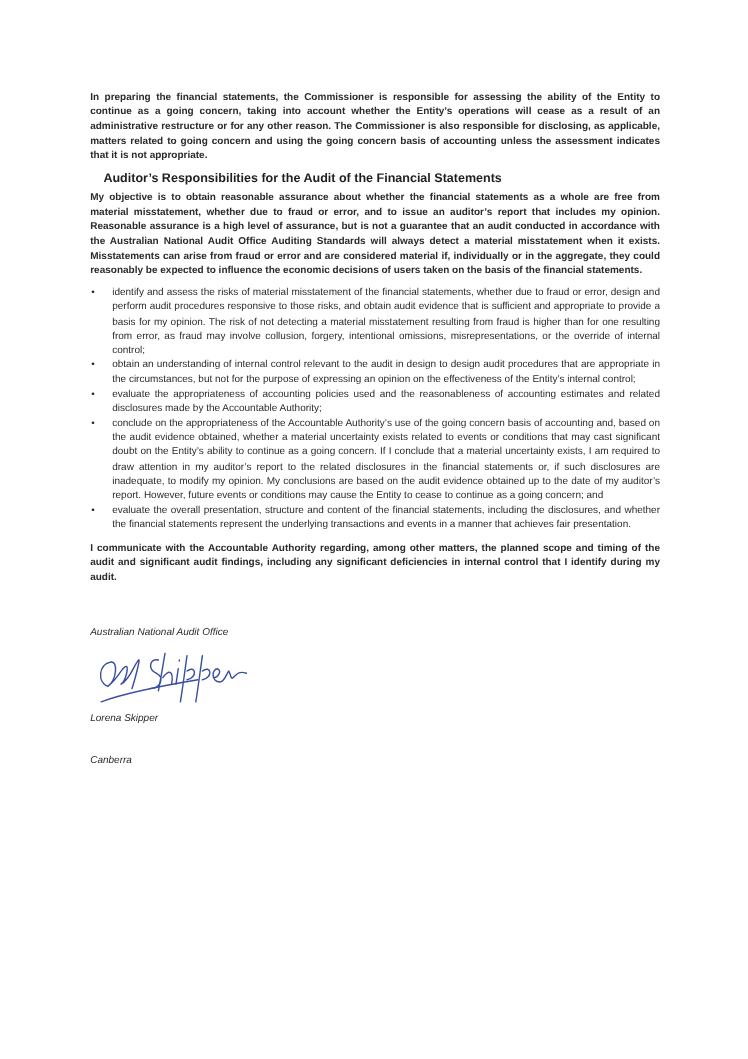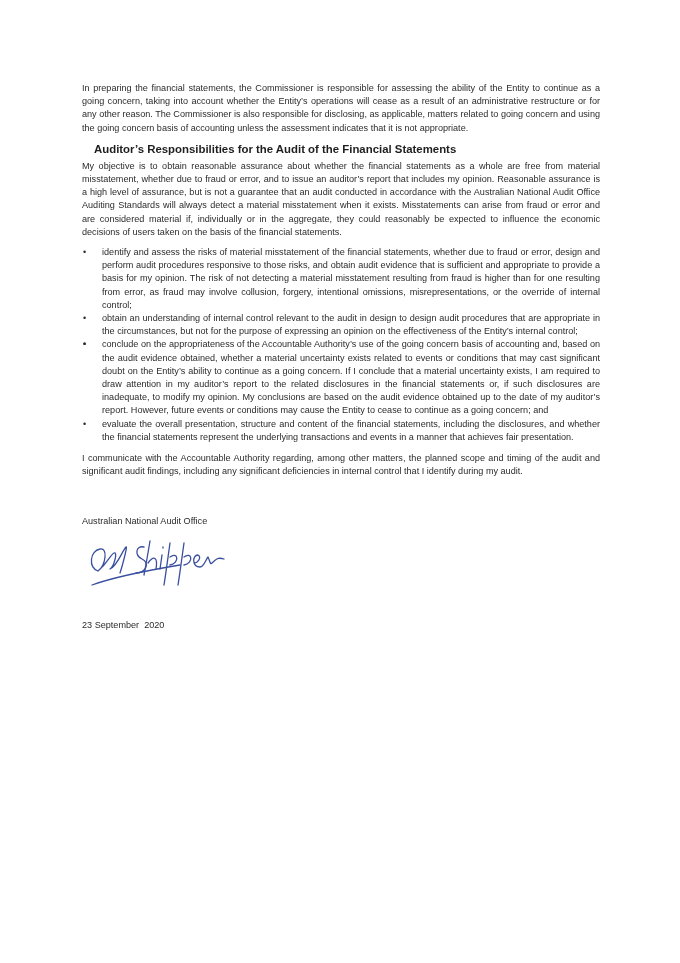--- a/index.html
+++ b/index.html
@@ -2,61 +2,62 @@
 <html><head>
 <meta charset="utf-8">
 <style>
   html, body { margin: 0; padding: 0; background: #ffffff; }
   body { width: 680px; height: 963px; position: relative; overflow: hidden; }
   .page {
     position: absolute; left: 82px; top: 82px; width: 518px;
     font-family: "Liberation Sans", sans-serif;
     font-size: 9.1px; line-height: 13.2px; color: #2b2b2b;
   }
-  .page p { margin: 0 0 7px 0; text-align: justify; }
+  .page p { margin: 0 0 7px 0; text-align: justify; font-weight: bold; }
   .page h2 {
     margin: 1px 0 4px 12px; font-size: 11.4px; line-height: 14px; font-weight: bold; color: #1e1e1e;
   }
   .page ul { margin: 0 0 8px 0; padding: 0; list-style: none; }
   .page li { position: relative; padding-left: 20px; text-align: justify; }
   .page li .bullet { position: absolute; left: 1px; top: 0; font-size: 9px; }
   .sign { margin-top: 37px; }
-  .sign .line { display: block; white-space: pre; }
+  .sign .line { display: block; white-space: pre; font-style: italic; }
   .signature { display: block; width: 150px; height: 56px; margin: 4px 0 4px 2px; }
   .gap { height: 13px; }
 </style>
 </head>
 <body>
 
 <div class="page">
   <p>In preparing the financial statements, the Commissioner is responsible for assessing the ability of the Entity to continue as a going concern, taking into account whether the Entity’s operations will cease as a result of an administrative restructure or for any other reason. The Commissioner is also responsible for disclosing, as applicable, matters related to going concern and using the going concern basis of accounting unless the assessment indicates that it is not appropriate.</p>
   <h2>Auditor’s Responsibilities for the Audit of the Financial Statements</h2>
   <p>My objective is to obtain reasonable assurance about whether the financial statements as a whole are free from material misstatement, whether due to fraud or error, and to issue an auditor’s report that includes my opinion. Reasonable assurance is a high level of assurance, but is not a guarantee that an audit conducted in accordance with the Australian National Audit Office Auditing Standards will always detect a material misstatement when it exists. Misstatements can arise from fraud or error and are considered material if, individually or in the aggregate, they could reasonably be expected to influence the economic decisions of users taken on the basis of the financial statements.</p>
 
   <ul>
     <li><span class="bullet">•</span><span>identify and assess the risks of material misstatement of the financial statements, whether due to fraud or error, design and perform audit procedures responsive to those risks, and obtain audit evidence that is sufficient and appropriate to provide a basis for my opinion. The risk of not detecting a material misstatement resulting from fraud is higher than for one resulting from error, as fraud may involve collusion, forgery, intentional omissions, misrepresentations, or the override of internal control;</span></li>
     <li><span class="bullet">•</span><span>obtain an understanding of internal control relevant to the audit in design to design audit procedures that are appropriate in the circumstances, but not for the purpose of expressing an opinion on the effectiveness of the Entity’s internal control;</span></li>
-    <li><span class="bullet">•</span></li>
+    <li><span class="bullet">•</span><span>evaluate the appropriateness of accounting policies used and the reasonableness of accounting estimates and related disclosures made by the Accountable Authority;</span></li>
     <li><span class="bullet">•</span><span>conclude on the appropriateness of the Accountable Authority’s use of the going concern basis of accounting and, based on the audit evidence obtained, whether a material uncertainty exists related to events or conditions that may cast significant doubt on the Entity’s ability to continue as a going concern. If I conclude that a material uncertainty exists, I am required to draw attention in my auditor’s report to the related disclosures in the financial statements or, if such disclosures are inadequate, to modify my opinion. My conclusions are based on the audit evidence obtained up to the date of my auditor’s report. However, future events or conditions may cause the Entity to cease to continue as a going concern; and</span></li>
     <li><span class="bullet">•</span><span>evaluate the overall presentation, structure and content of the financial statements, including the disclosures, and whether the financial statements represent the underlying transactions and events in a manner that achieves fair presentation.</span></li>
   </ul>
 
   <p>I communicate with the Accountable Authority regarding, among other matters, the planned scope and timing of the audit and significant audit findings, including any significant deficiencies in internal control that I identify during my audit.</p>
 
   <div class="sign">
     <span class="line">Australian National Audit Office</span>
     <svg class="signature" viewBox="0 0 150 56">
       <g fill="none" stroke="#3a4fa0" stroke-width="1.3" stroke-linecap="round" stroke-linejoin="round">
         <path d="M14 38 C4 34 6 18 16 16 C24 14 22 32 14 38 C24 30 26 22 30 20 C34 18 30 34 26 36 C34 32 38 18 42 14 C44 12 38 34 36 40"></path>
         <path d="M8 52 C30 44 60 38 96 32"></path>
         <path d="M60 14 C52 12 50 22 58 26 C66 30 62 40 52 40"></path>
         <path d="M66 8 C64 20 62 32 60 42 M64 30 C70 22 74 24 72 36"></path>
         <path d="M78 22 L76 36 M79 14 L79 15"></path>
         <path d="M86 10 C84 24 82 40 80 52 M86 24 C94 18 96 30 86 32"></path>
         <path d="M100 10 C98 24 96 40 94 52 M100 24 C108 18 110 30 100 32"></path>
         <path d="M110 30 C114 30 118 24 114 22 C108 22 108 34 116 34 C120 34 122 26 124 24 C126 28 126 32 128 30 C132 26 134 24 140 26"></path>
       </g>
     </svg>
+    <span class="line">Lorena Skipper</span>
     <div class="gap"></div>
     <div class="gap"></div>
-    <span class="line">23 September  2020</span>
+    <span class="line">Canberra</span>
   </div>
 </div>
 
 </body></html>

